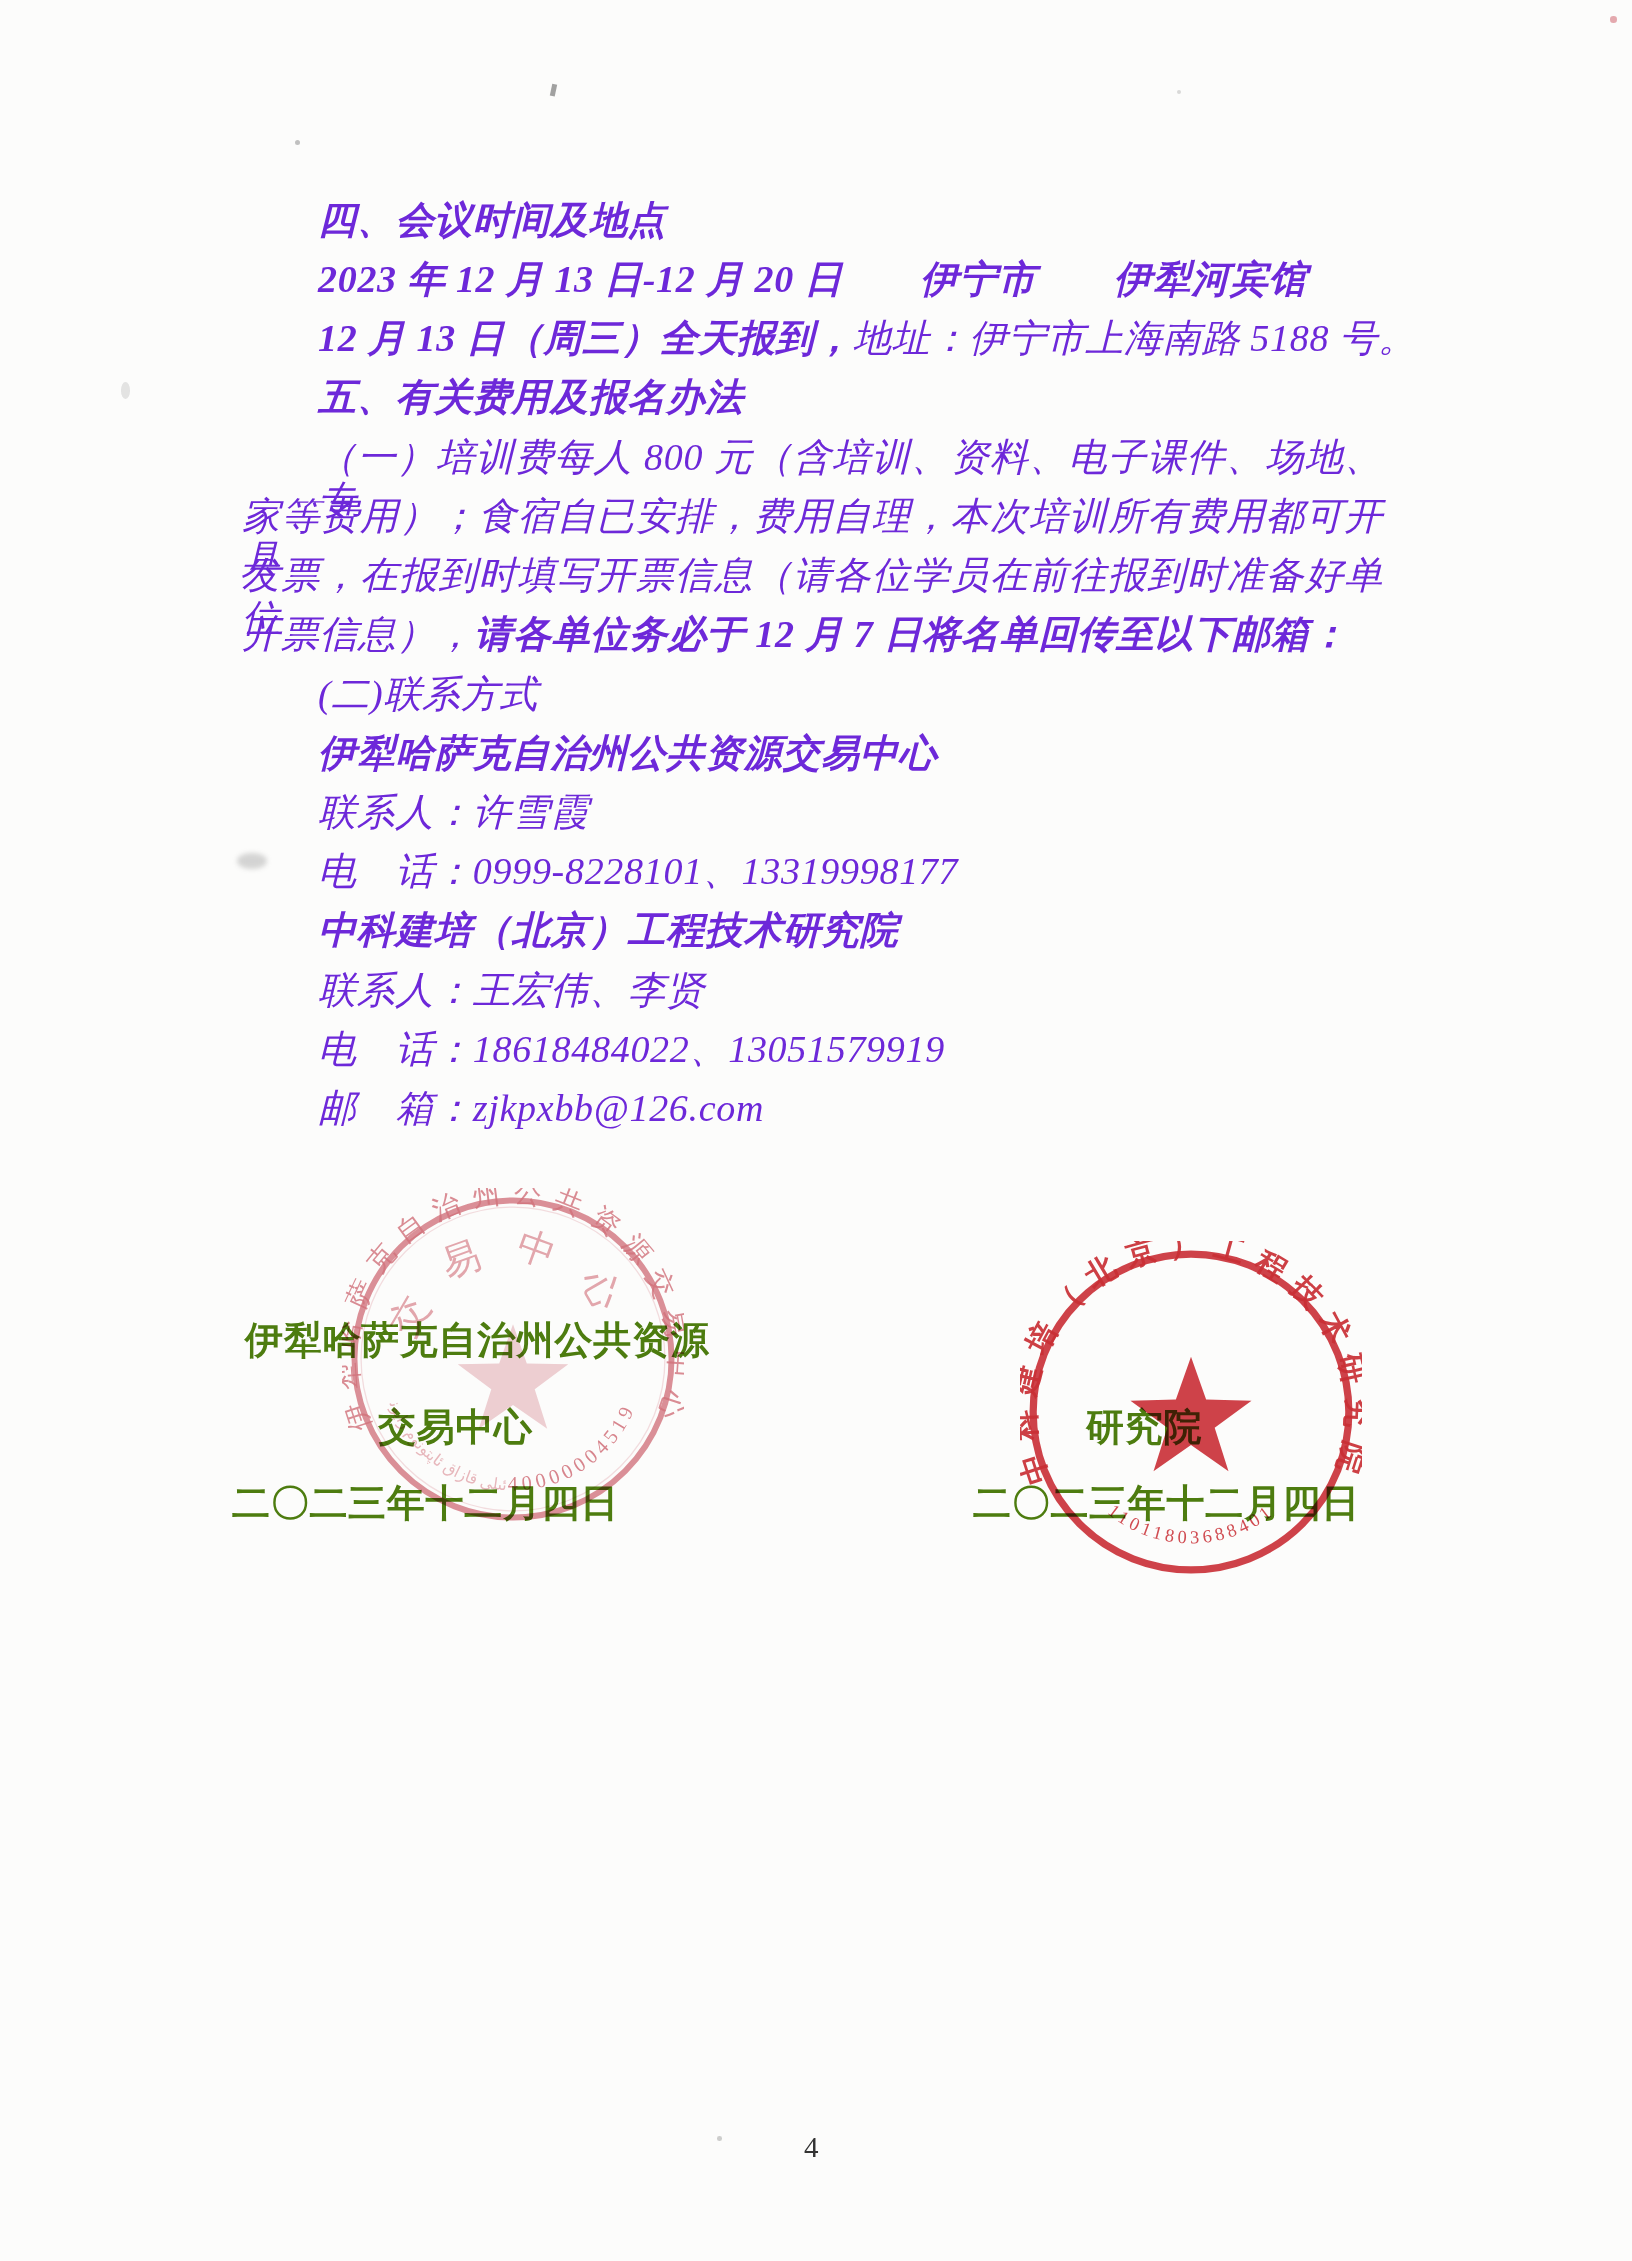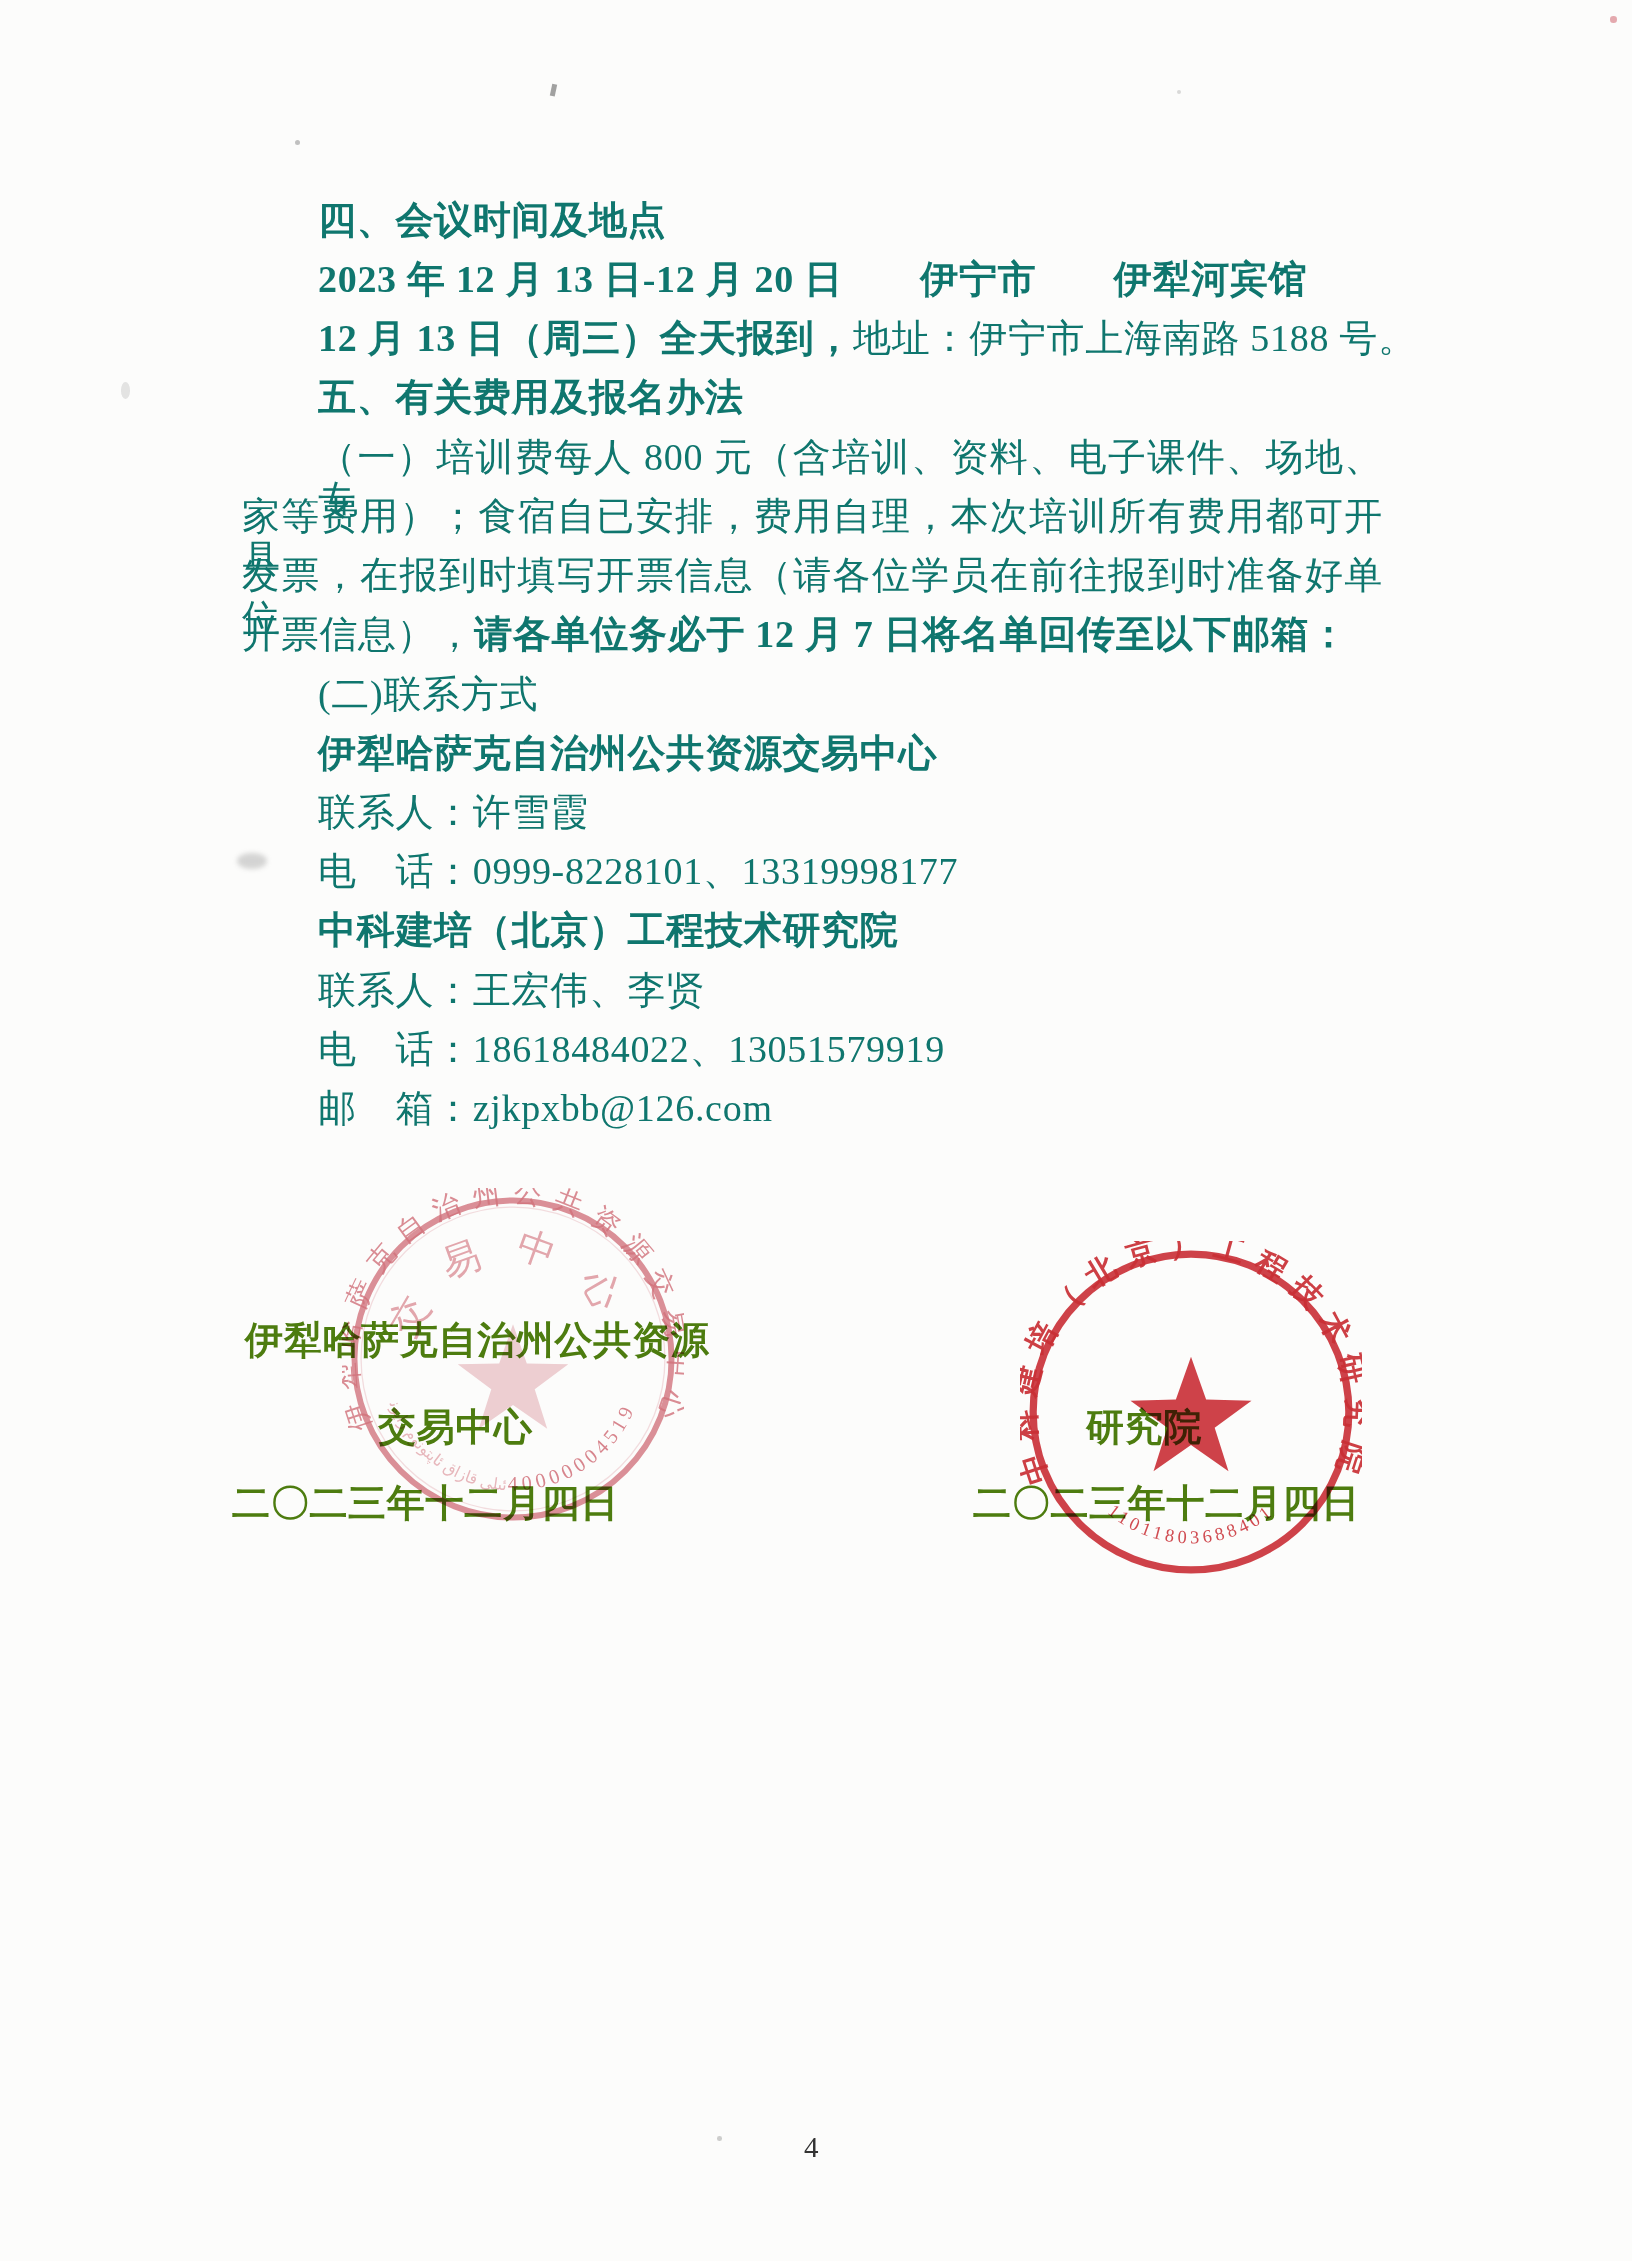--- a/index.html
+++ b/index.html
@@ -11,23 +11,24 @@
     overflow:hidden;
     font-family:"Liberation Serif", serif;
     color:#262626;
   }
   .bodyline{
     position:absolute;
     left:242px;
     width:1141px;
     font-size:38px;
     line-height:43px;
-    color:#0f766e;
+    color:#6d28d9;
     letter-spacing:0.7px;
     white-space:nowrap;
+    font-style:italic;
   }
   .just{
     white-space:normal;
     text-align:justify;
     text-align-last:justify;
   }
   .indent{padding-left:76px;width:1065px;}
   .b{font-weight:700;}
   .sig{
     position:absolute;

